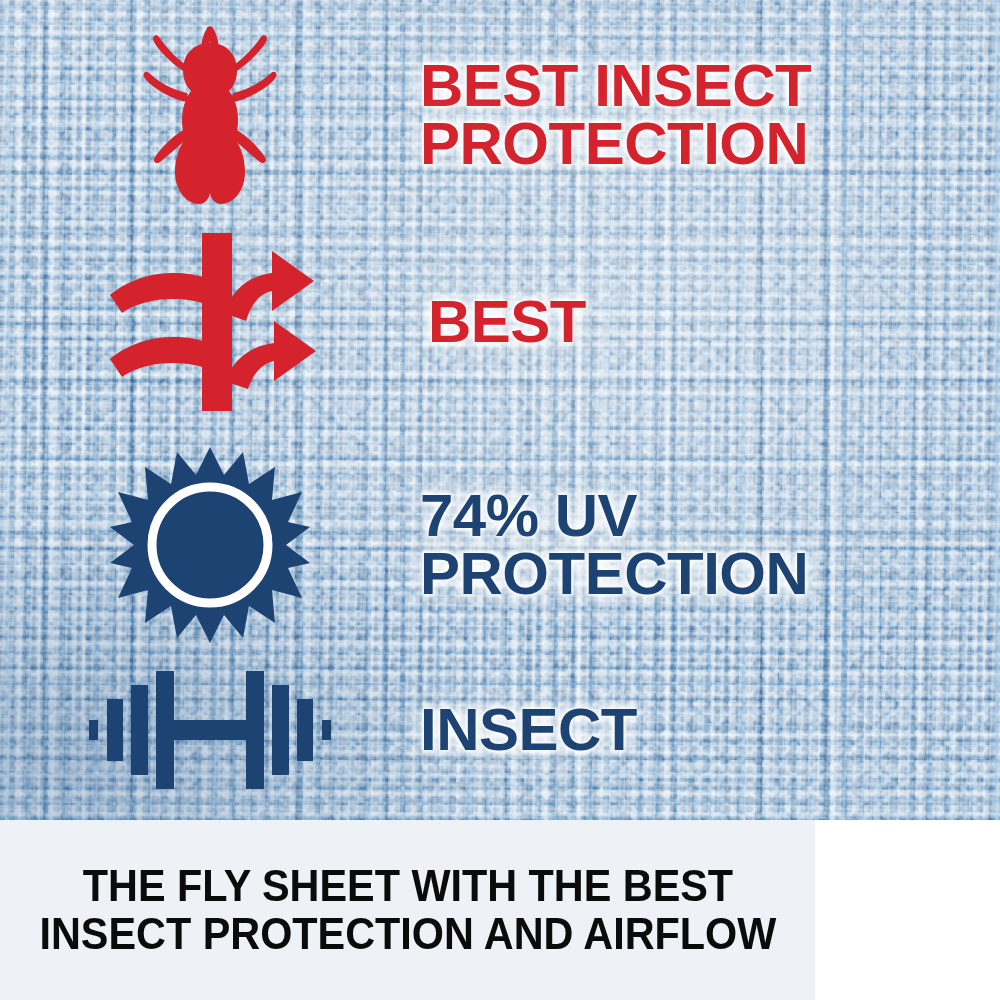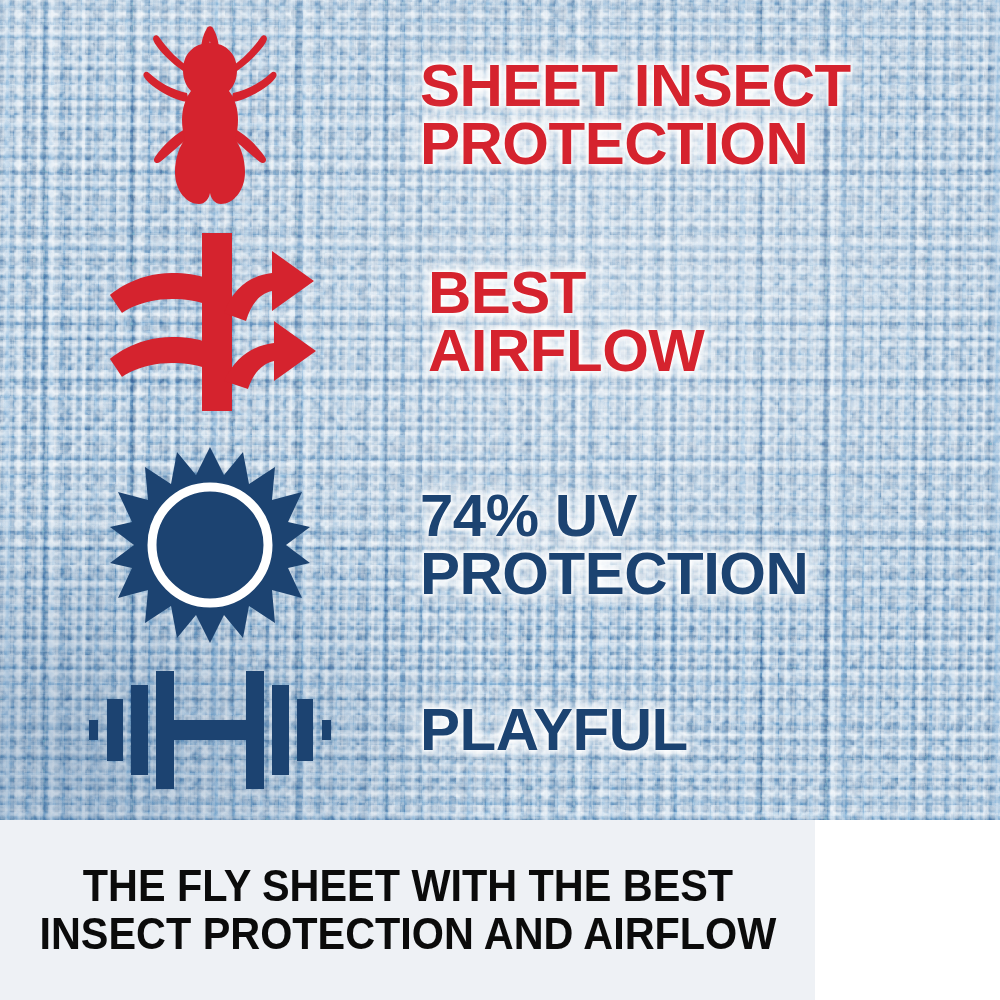--- a/index.html
+++ b/index.html
@@ -172,21 +172,21 @@
                      C102 110 103 104 103 97
                      C103 86 100 76 94 68
                      C99 63 102 56 102 47
                      C102 32 92 20 75 20 Z"></path>
           </g>
         </svg>
       </span>
     </div>
     <div class="text-cell">
       <div class="headline red">
-        <span class="ln">SHEET INSECT</span>
+        <span class="ln">BEST INSECT</span>
         <span class="ln">PROTECTION</span>
       </div>
     </div>
   </div>
 
   <div class="row" style="top:222px; height:200px;gap:8px;">
     <div class="icon-cell">
       <span>
         <svg width="212" height="186" viewBox="0 0 212 186" aria-hidden="true">
           <g fill="#d5232e">
@@ -202,21 +202,20 @@
 
             <path d="M120 152 C132 126 152 116 170 114 L170 92 L212 122 L170 152 L170 132
                      C160 134 150 142 144 160 Z"></path>
           </g>
         </svg>
       </span>
     </div>
     <div class="text-cell">
       <div class="headline red">
         <span class="ln">BEST</span>
-        <span class="ln">AIRFLOW</span>
       </div>
     </div>
   </div>
 
   <div class="row" style="top:440px; height:210px;">
     <div class="icon-cell">
       <span>
         <svg width="200" height="200" viewBox="0 0 200 200" aria-hidden="true">
 
           <polygon fill="#1c4371" points="
@@ -253,21 +252,21 @@
             <rect x="161" y="6" width="18" height="118"></rect>
             <rect x="187" y="20" width="17" height="90"></rect>
             <rect x="212" y="34" width="16" height="62"></rect>
             <rect x="237" y="55" width="9" height="20"></rect>
           </g>
         </svg>
       </span>
     </div>
     <div class="text-cell">
       <div class="headline navy">
-        <span class="ln">PLAYFUL</span>
+        <span class="ln">INSECT</span>
       </div>
     </div>
   </div>
 
   <div id="footer">
     <div class="cap">THE FLY SHEET WITH THE BEST</div>
     <div class="cap">INSECT PROTECTION AND AIRFLOW</div>
   </div>
 
 </div>

